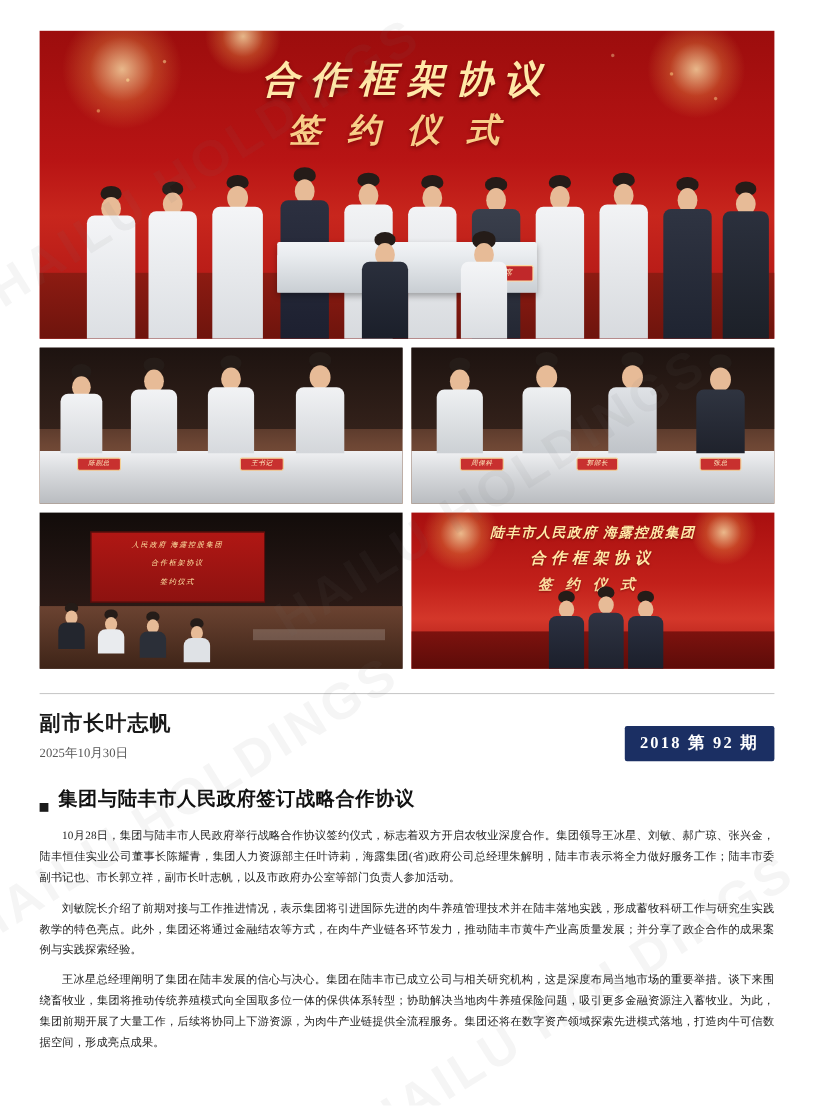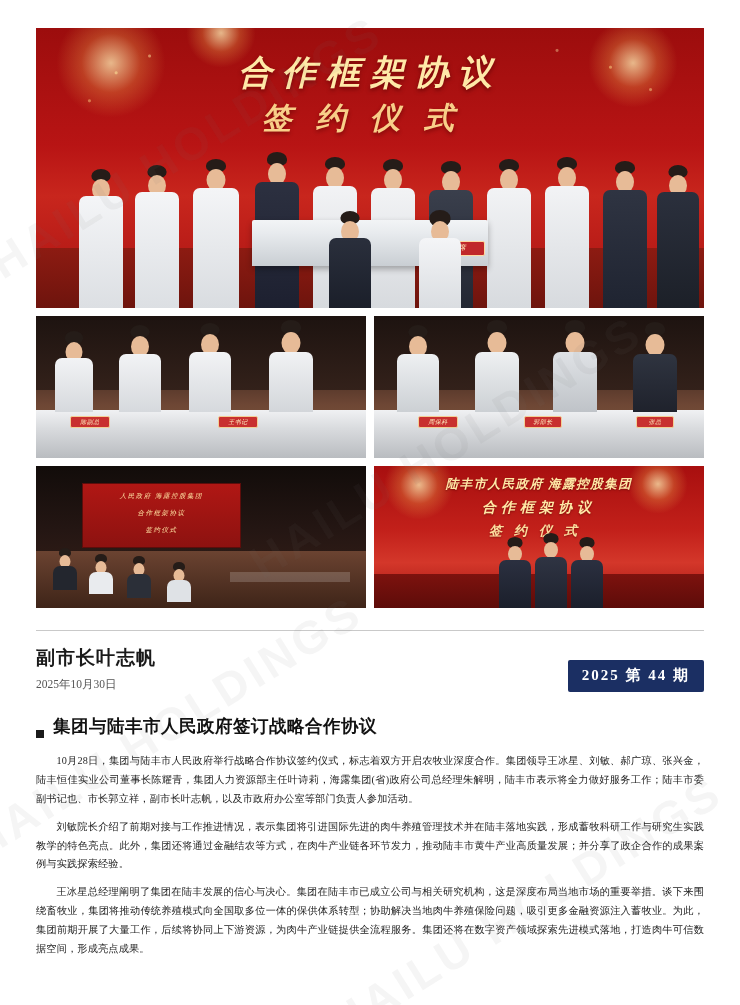--- a/index.html
+++ b/index.html
@@ -495,21 +495,21 @@
     </div>
   </div>
 
   <div class="rule"></div>
 
   <div class="masthead">
     <div class="masthead-left">
       <div class="dept">副市长叶志帆</div>
       <div class="date">2025年10月30日</div>
     </div>
-    <div class="issue-badge">2025  第 44 期</div>
+    <div class="issue-badge">2018  第 92 期</div>
   </div>
 
   <div class="headline-wrap">
     <div class="bullet-sq"></div>
     <div class="headline">集团与陆丰市人民政府签订战略合作协议</div>
   </div>
 
   <div class="body-text">
     <p>10月28日，集团与陆丰市人民政府举行战略合作协议签约仪式，标志着双方开启农牧业深度合作。集团领导王冰星、刘敏、郝广琼、张兴金，陆丰恒佳实业公司董事长陈耀青，集团人力资源部主任叶诗莉，海露集团(省)政府公司总经理朱解明，陆丰市表示将全力做好服务工作；陆丰市委副书记也、市长郭立祥，副市长叶志帆，以及市政府办公室等部门负责人参加活动。</p>
     <p>刘敏院长介绍了前期对接与工作推进情况，表示集团将引进国际先进的肉牛养殖管理技术并在陆丰落地实践，形成蓄牧科研工作与研究生实践教学的特色亮点。此外，集团还将通过金融结农等方式，在肉牛产业链各环节发力，推动陆丰市黄牛产业高质量发展；并分享了政企合作的成果案例与实践探索经验。</p>

